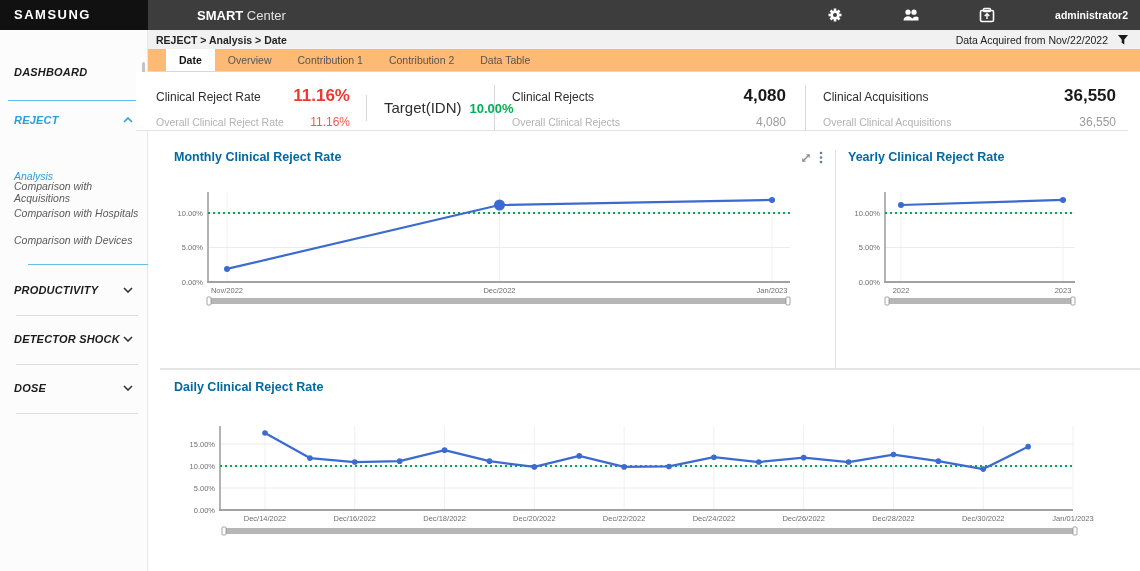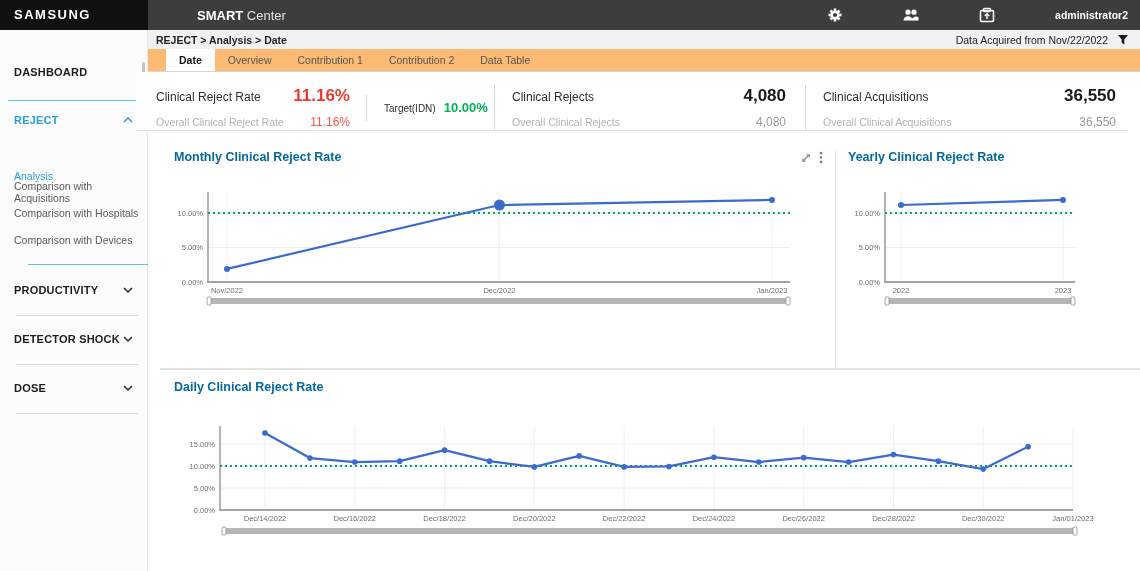--- a/index.html
+++ b/index.html
@@ -13,21 +13,21 @@
     font-size:13px; letter-spacing:1.5px; line-height:30px; padding-left:14px; flex:0 0 148px; }
   .apptitle { margin-left:9px; font-size:13px; color:#f2f2f2; }
   .apptitle b { font-weight:bold; color:#fff; }
   .apptitle span { font-weight:normal; color:#e3e3e3; }
   .topbar .spacer { flex:1; }
   .tb-icon { width:16px; height:16px; margin-right:20px; cursor:pointer; }
   .tb-user { font-size:10.5px; font-weight:bold; color:#fff; padding-right:12px; }
 
   
   .sidebar { position:absolute; left:0; top:30px; width:148px; height:541px;
-    background:#fcfcfc; border-right:1px solid #e8e8e8; }
+    background:#fcfcfc; border-right:1px solid #e8e8e8;font-style:italic; }
   .sb-item { position:absolute; left:14px; font-size:11px; font-weight:bold; color:#1c1c1c;
     letter-spacing:.2px; cursor:pointer; }
   .sb-sub { position:absolute; left:14px; font-size:10.5px; color:#5a5a5a; cursor:pointer; }
   .sb-sub.active { color:#2b9fd9; }
   .sb-item.active { color:#2b9fd9; }
   .sb-div { position:absolute; height:0; border-top:1.5px solid #5fc0e8; }
   .sb-div.gray { border-top:1px solid #dcdcdc; }
   .sb-chev { position:absolute; right:14px; }
   .sb-scroll { position:absolute; left:142px; top:32px; width:3px; height:54px;
     background:#c3c3c3; border-radius:2px; }
@@ -157,21 +157,21 @@
       <span class="kpi-val-big" style="color:#ee3a2d">11.16%</span>
     </div>
     <div class="kpi-line">
       <span class="kpi-sub-label">Overall Clinical Reject Rate</span>
       <span class="kpi-sub-val" style="color:#ee5a4d">11.16%</span>
     </div>
   </div>
   <div class="kdiv" style="height:26px"></div>
   <div class="kpi-sec sec2">
     <div class="kpi-line">
-      <span class="kpi-label" style="font-size:10px">Target(IDN)</span>
+      <span class="kpi-label" style="font-size:15px">Target(IDN)</span>
       <span style="margin-left:8px; font-size:13px; font-weight:bold; color:#00b156">10.00%</span>
     </div>
   </div>
   <div class="kdiv" style="height:46px"></div>
   <div class="kpi-sec sec3">
     <div class="kpi-line">
       <span class="kpi-label">Clinical Rejects</span>
       <span class="kpi-val-big" style="color:#1a1a1a">4,080</span>
     </div>
     <div class="kpi-line">

